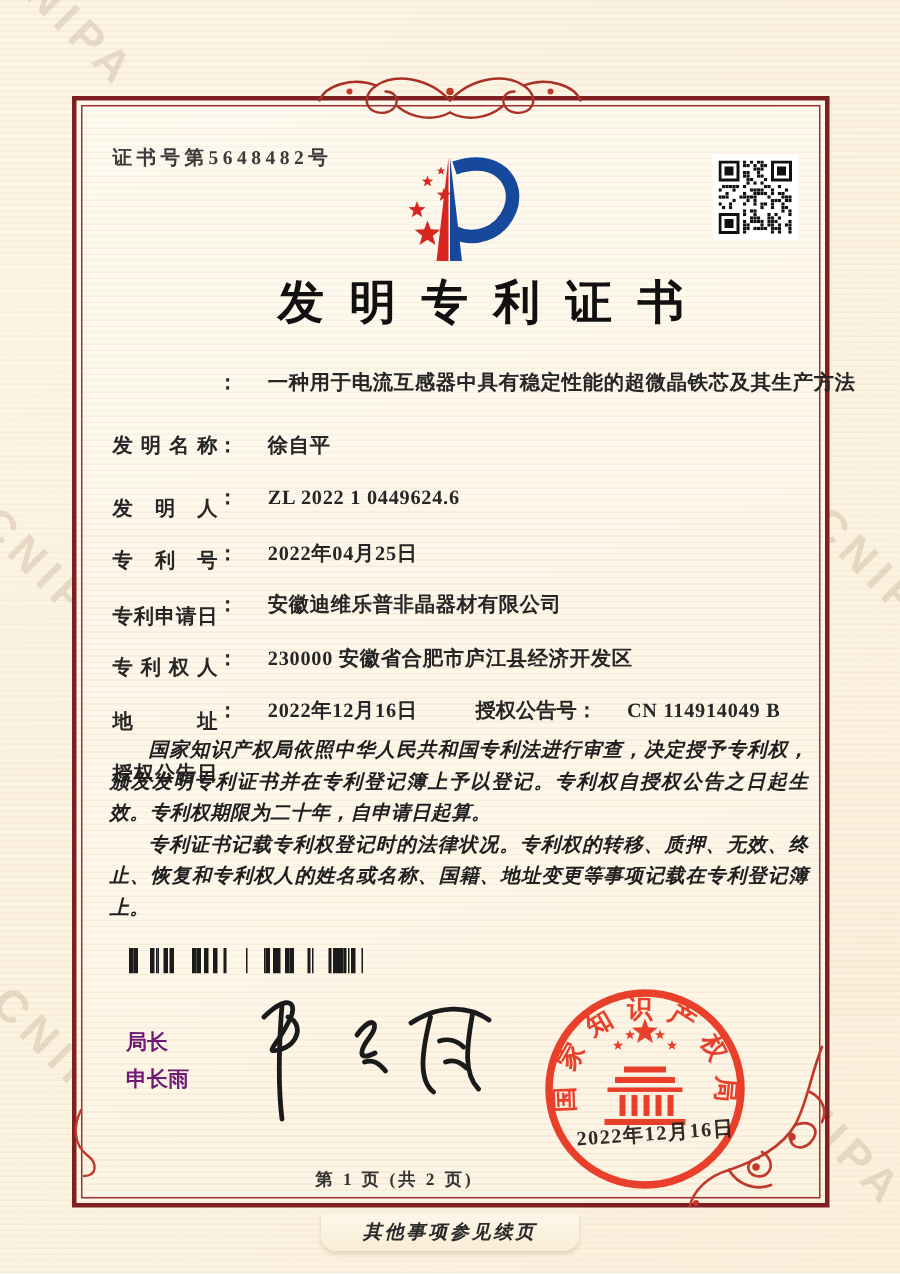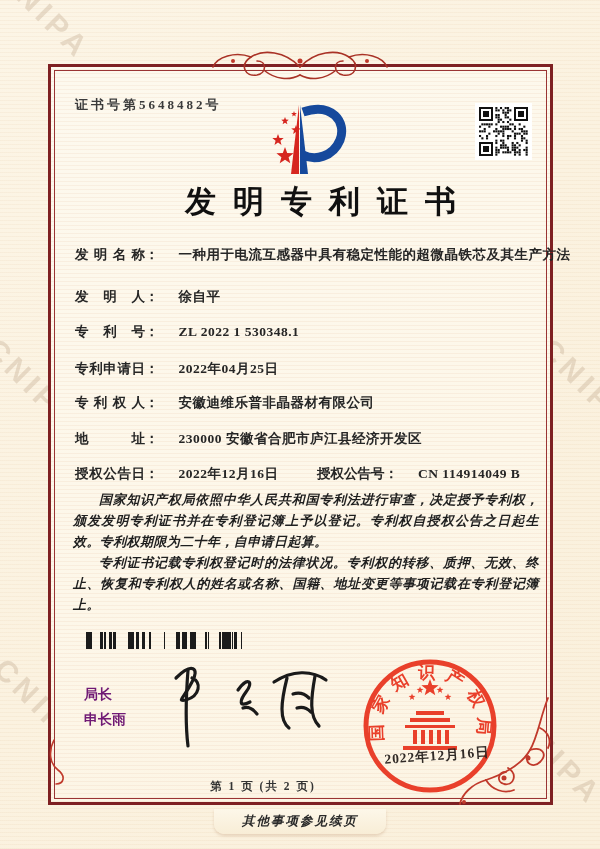--- a/index.html
+++ b/index.html
@@ -43,21 +43,21 @@
   .qr{ position:absolute; left:475px; top:103px; width:57px; height:57px; background:#fff; padding:4px; }
   .title{
     position:absolute; left:0; top:181px; width:100%;
     text-align:center; font-size:31px; font-weight:bold; color:#101010;
     letter-spacing:17px; text-indent:17px;padding-left:41px;
   }
   .rows{ position:absolute; left:75px; top:0; width:462px; }
   .row{ position:absolute; left:0; font-size:13.5px; font-weight:700; color:#262626; white-space:nowrap; }
   .row .flabel{
     display:inline-block; width:70px; vertical-align:top;
-    text-align:justify; text-align-last:justify; -moz-text-align-last:justify;
+    text-align:justify; text-align-last:justify;margin-top:42px; -moz-text-align-last:justify;
   }
   .row .fvalue{ margin-left:20px; letter-spacing:.5px; }
   .row .pair2{ position:absolute; left:242px; top:0; white-space:nowrap; }
   .r0{top:246px} .r1{top:288px} .r2{top:323px} .r3{top:360px}
   .r4{top:394px} .r5{top:430px} .r6{top:465px}
   .paras{
     position:absolute; left:73px; top:489px; width:466px;
     font-size:13px; line-height:21px; font-style:italic;
     color:#1f1f1f; letter-spacing:.4px; text-align:justify;
   }
@@ -304,21 +304,21 @@
   <div class="title">发明专利证书</div>
 
   <div class="rows">
     <div class="row r0">
       <span class="flabel">发明名称</span><span>：</span><span class="fvalue">一种用于电流互感器中具有稳定性能的超微晶铁芯及其生产方法</span>
     </div>
     <div class="row r1">
       <span class="flabel">发明人</span><span>：</span><span class="fvalue">徐自平</span>
     </div>
     <div class="row r2">
-      <span class="flabel">专利号</span><span>：</span><span class="fvalue">ZL 2022 1 530348.1</span>
+      <span class="flabel">专利号</span><span>：</span><span class="fvalue">ZL 2022 1 0449624.6</span>
     </div>
     <div class="row r3">
       <span class="flabel">专利申请日</span><span>：</span><span class="fvalue">2022年04月25日</span>
     </div>
     <div class="row r4">
       <span class="flabel">专利权人</span><span>：</span><span class="fvalue">安徽迪维乐普非晶器材有限公司</span>
     </div>
     <div class="row r5">
       <span class="flabel">地址</span><span>：</span><span class="fvalue">230000 安徽省合肥市庐江县经济开发区</span>
     </div>

